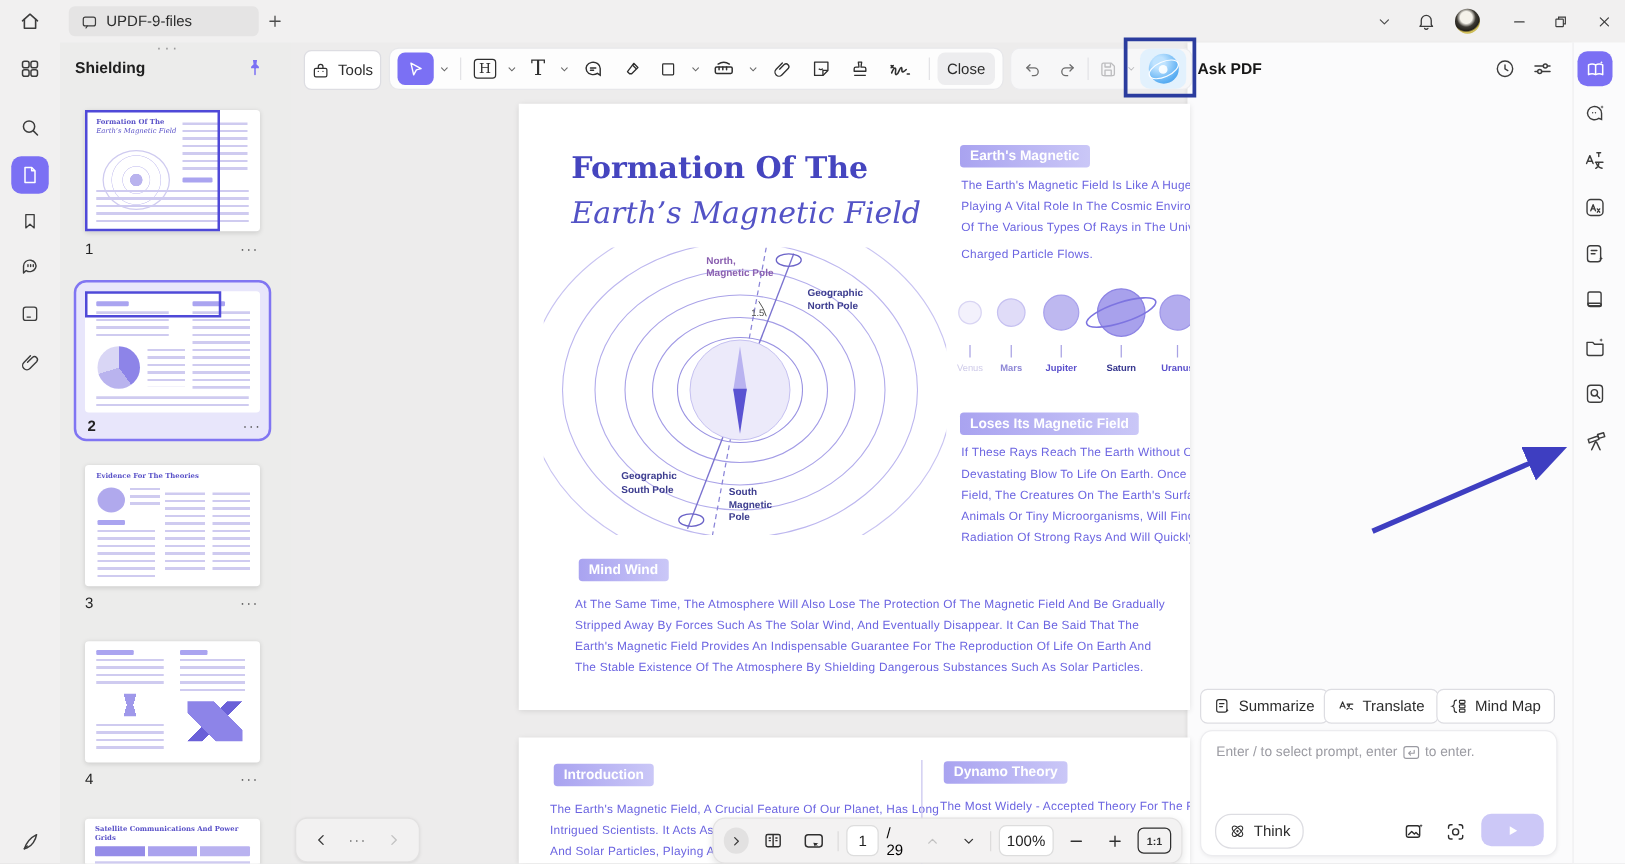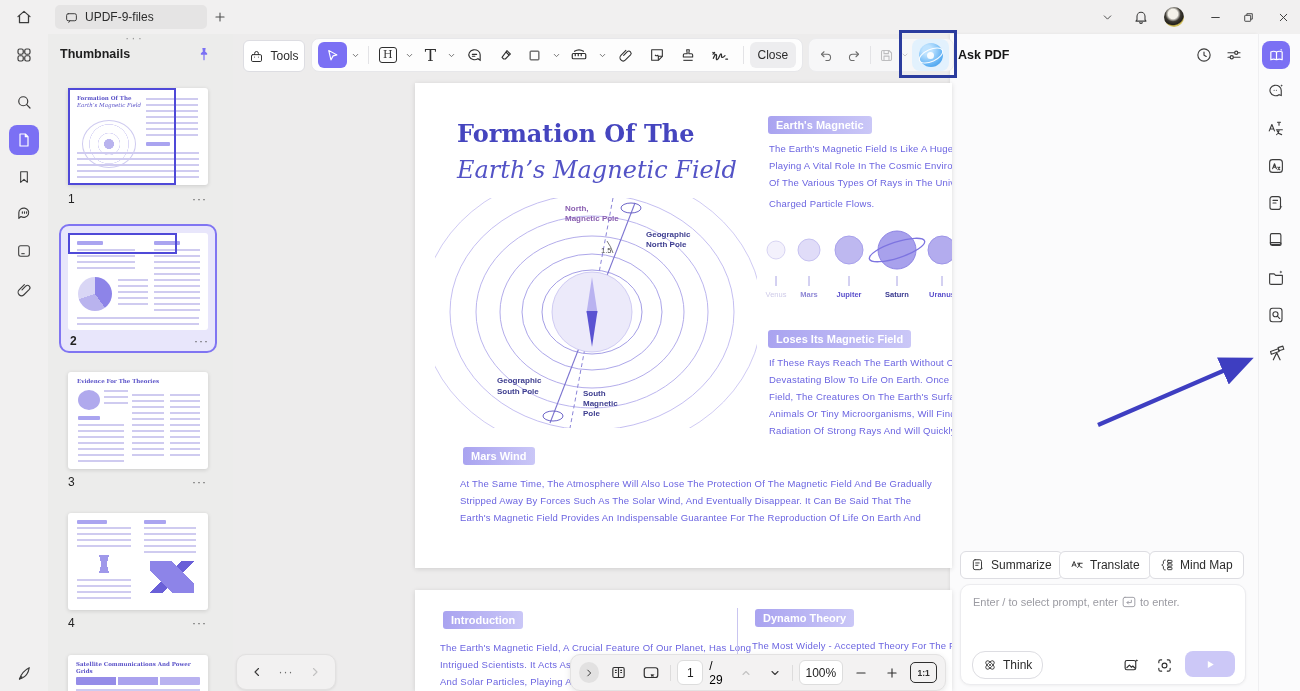--- a/index.html
+++ b/index.html
@@ -122,21 +122,21 @@
       </svg>
   </div>
   <div class="abs ic" style="left:12px;top:661px;width:24px;height:24px">
     <svg width="18" height="18" viewBox="0 0 24 24" fill="none" stroke="#3c3c3c" stroke-width="1.6" stroke-linecap="round" stroke-linejoin="round">
         <path d="M6 20c2-6 7-12 13-15-1 6-5 12-10 14z"></path>
         <path d="M6 20l3-3"></path>
       </svg>
   </div>
 
   <div class="abs" style="left:125px;top:30px;font-size:13px;color:#9a9a9a;letter-spacing:2px">···</div>
-  <div class="abs" style="left:60px;top:47px;font-size:12.5px;font-weight:bold;color:#1f1f1f">Thumbnails</div>
+  <div class="abs" style="left:60px;top:47px;font-size:12.5px;font-weight:bold;color:#1f1f1f">Shielding</div>
   <div class="abs ic" style="left:193px;top:43px;width:22px;height:22px">
     <svg width="16" height="16" viewBox="0 0 24 24">
         <path d="M9.5 3h5l-.8 5.2 3 2.8v2H7.3v-2l3-2.8z" fill="#7b70f4"></path>
         <path d="M12 13v7.5" stroke="#7b70f4" stroke-width="1.8" stroke-linecap="round"></path>
       </svg>
   </div>
 
   <div class="thumbcard" style="left:68px;top:88px;width:140px;height:97px">
     <div class="abs minititle" style="left:9px;top:7px;width:70px">
       <div>Formation Of The</div>
@@ -420,24 +420,25 @@
       </g>
     </svg>
 
     <div class="badge" style="left:353px;top:247px">Loses Its Magnetic Field</div>
     <div class="pline" style="left:354px;top:274px">If These Rays Reach The Earth Without Obstructio</div>
     <div class="pline" style="left:354px;top:291px">Devastating Blow To Life On Earth. Once The Earth</div>
     <div class="pline" style="left:354px;top:308px">Field, The Creatures On The Earth's Surface, Whet</div>
     <div class="pline" style="left:354px;top:325px">Animals Or Tiny Microorganisms, Will Find It Difficu</div>
     <div class="pline" style="left:354px;top:342px">Radiation Of Strong Rays And Will Quickly Go To E</div>
 
-    <div class="badge" style="left:48px;top:364px">Mars Wind</div>
+    <div class="badge" style="left:48px;top:364px">Mind Wind</div>
     <div class="pline" style="left:45px;top:395px">At The Same Time, The Atmosphere Will Also Lose The Protection Of The Magnetic Field And Be Gradually</div>
     <div class="pline" style="left:45px;top:429px">Earth's Magnetic Field Provides An Indispensable Guarantee For The Reproduction Of Life On Earth And</div>
     <div class="pline" style="left:45px;top:412px">Stripped Away By Forces Such As The Solar Wind, And Eventually Disappear. It Can Be Said That The</div>
+    <div class="pline" style="left:45px;top:446px">The Stable Existence Of The Atmosphere By Shielding Dangerous Substances Such As Solar Particles.</div>
   </div>
 
   <div class="abs" style="left:415px;top:590px;width:537px;height:101px;background:#fff;box-shadow:0 1px 5px rgba(0,0,0,.13);overflow:hidden">
     <div class="badge" style="left:28px;top:21px">Introduction</div>
     <div class="pline" style="left:25px;top:52px">The Earth's Magnetic Field, A Crucial Feature Of Our Planet, Has Long</div>
     <div class="pline" style="left:25px;top:69px">Intrigued Scientists. It Acts As A Shie</div>
     <div class="pline" style="left:25px;top:86px">And Solar Particles, Playing A Vital Ru</div>
     <div style="position:absolute;left:322px;top:18px;width:1px;height:83px;background:#c9c5f0"></div>
     <div class="badge" style="left:340px;top:19px">Dynamo Theory</div>
     <div class="pline" style="left:337px;top:50px">The Most Widely - Accepted Theory For The Formation O</div>

